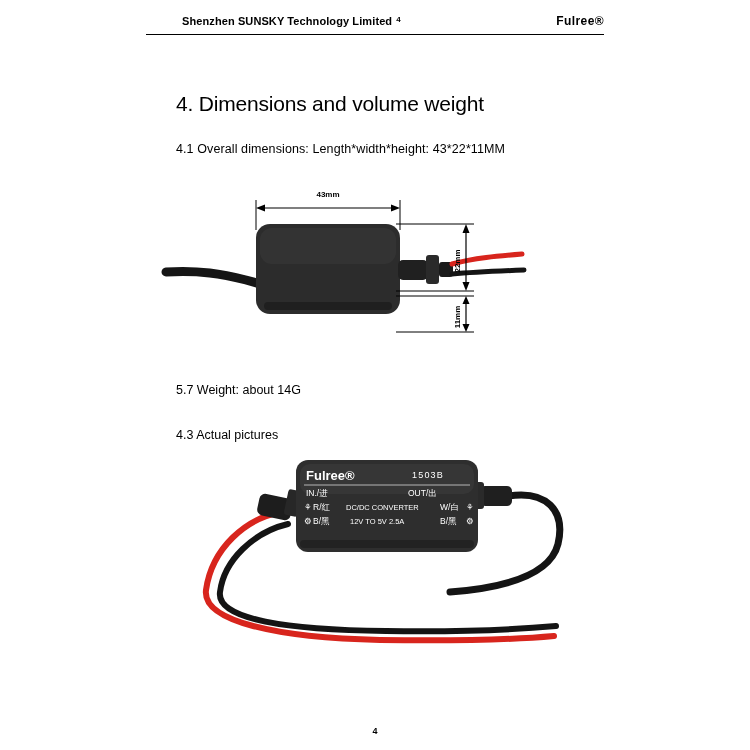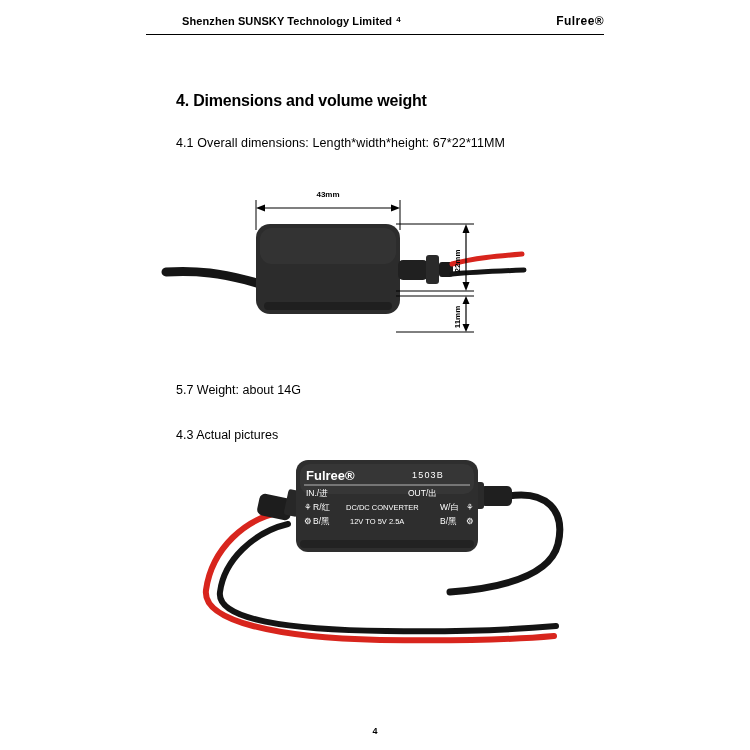--- a/index.html
+++ b/index.html
@@ -57,22 +57,22 @@
   }
 
   
   .content {
     position: absolute;
     left: 176px;
     top: 92px;
     width: 430px;
   }
   h1.section-title {
-    font-size: 16px;
-    font-weight: bold;
+    font-size: 21px;
+    font-weight: normal;
     margin: 0 0 26px 0;
     letter-spacing: -0.2px;
   }
   .para {
     font-size: 12.5px;
     margin: 0 0 20px 0;
     letter-spacing: 0.1px;
   }
 
   
@@ -130,21 +130,21 @@
     <div class="header-left">
       <span>Shenzhen SUNSKY Technology Limited</span><span class="header-pagenum">4</span>
     </div>
     <div class="header-right">Fulree®</div>
   </div>
   <div class="header-rule"></div>
 </div>
 
 <div class="content">
   <h1 class="section-title">4. Dimensions and volume weight</h1>
-  <p class="para">4.1 Overall dimensions: Length*width*height: 67*22*11MM</p>
+  <p class="para">4.1 Overall dimensions: Length*width*height: 43*22*11MM</p>
 </div>
 
 <p class="para-weight">5.7 Weight: about 14G</p>
 <p class="para-actual">4.3 Actual pictures</p>
 
 <div class="fig-dim">
   <svg width="420" height="170" viewBox="0 0 420 170">
 
     <path d="M6 88 C 40 86, 62 90, 86 96 L 104 101" stroke="#151515" stroke-width="9" fill="none" stroke-linecap="round"></path>
 

